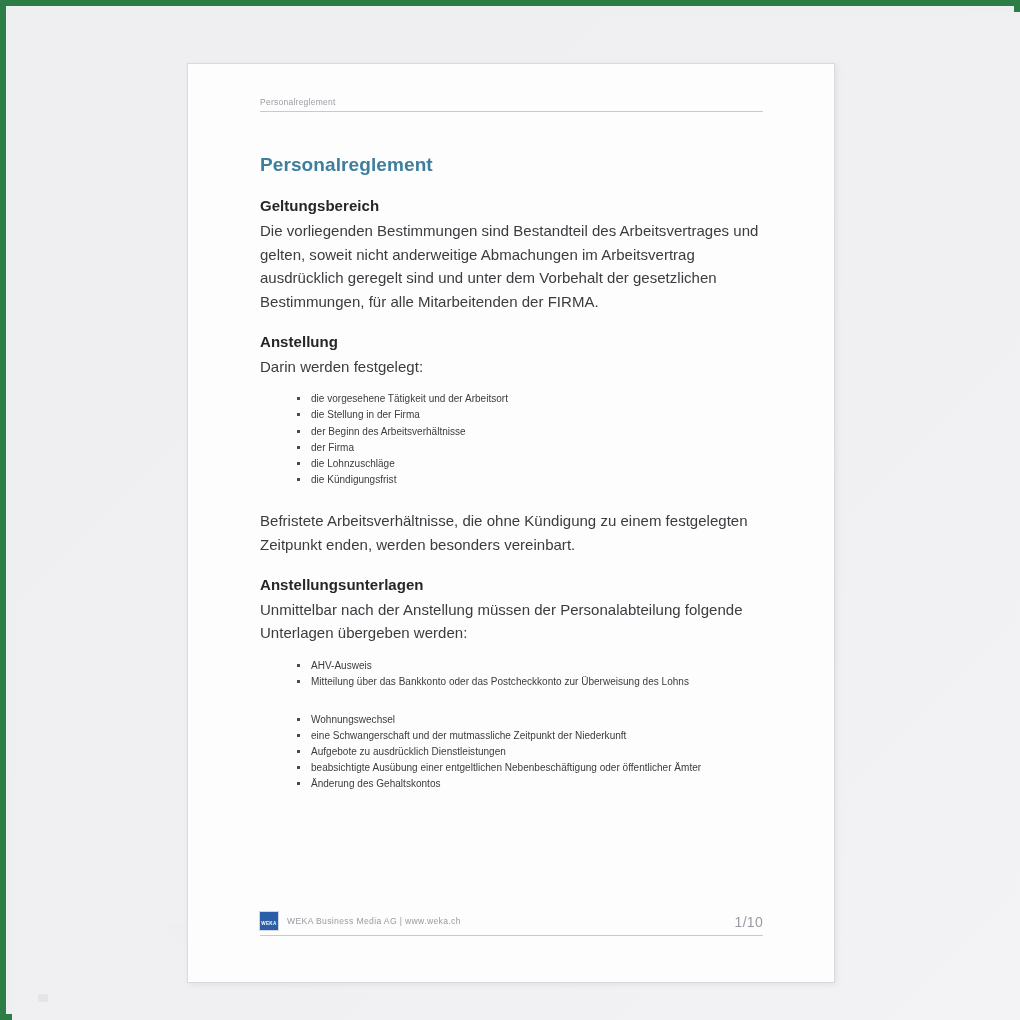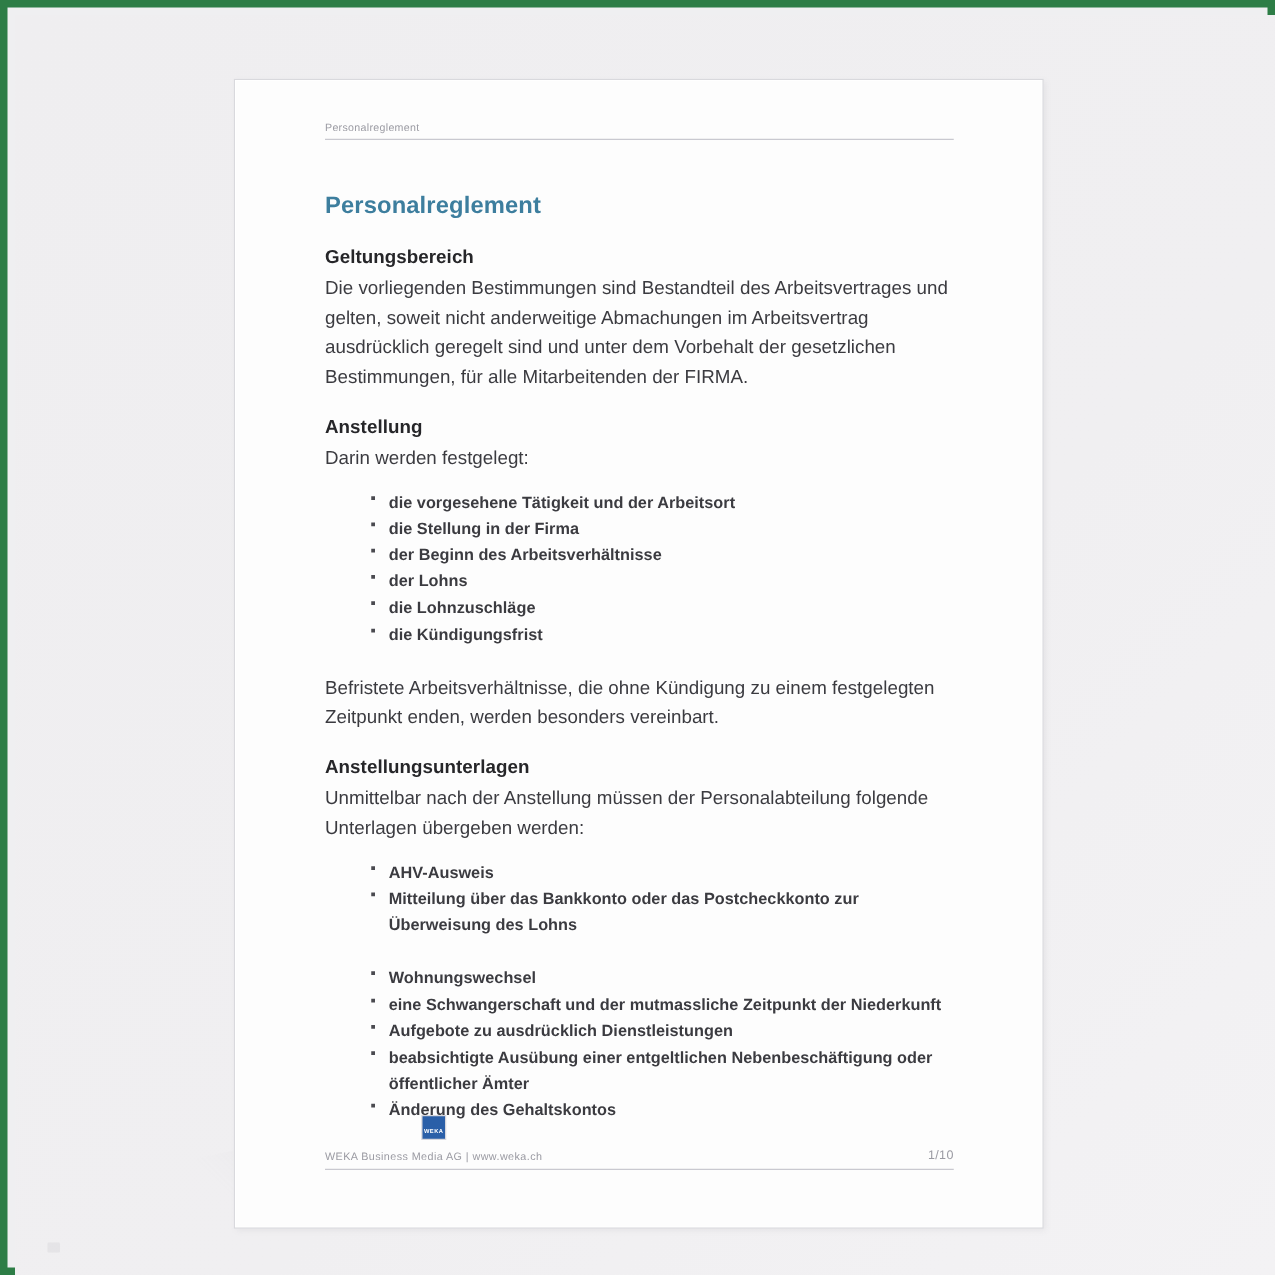--- a/index.html
+++ b/index.html
@@ -128,26 +128,25 @@
   .gap-after-para { margin-bottom: 19px; }
   .gap-small { margin-bottom: 14px; }
 
   .bullet-list {
     list-style: none;
     margin: 13px 0 0 0;
     padding: 0 0 0 37px;
   }
   .bullet-list li {
     position: relative;
-    font-size: 13px;
+    font-size: 10px;
     color: #3b3b40;
     line-height: 1.62;
     padding-left: 14px;
     letter-spacing: 0.02px;
-    font-weight: bold;
   }
   .bullet-list li .bullet-mark {
     position: absolute;
     left: 0;
     top: 6px;
     width: 3px;
     height: 3px;
     background: #4a4a50;
   }
 
@@ -163,21 +162,20 @@
   #page-footer .footer-row {
     display: flex;
     align-items: flex-end;
     justify-content: space-between;
     padding-bottom: 5px;
   }
   #page-footer .footer-left {
     display: flex;
     align-items: center;
     gap: 9px;
-    flex-direction: column;
   }
   .weka-logo {
     width: 18px;
     height: 18px;
     background: #2a5fa8;
     display: flex;
     align-items: flex-end;
     justify-content: center;
     box-shadow: 0 0 0 1px #d6d6dc;
   }
@@ -189,21 +187,21 @@
     padding-bottom: 3px;
     line-height: 1;
   }
   .footer-text {
     font-size: 8.6px;
     color: #9a9aa2;
     letter-spacing: 0.35px;
     white-space: nowrap;
   }
   .footer-page-num {
-    font-size: 10px;
+    font-size: 14px;
     color: #9a9aa2;
     letter-spacing: 0.3px;
   }
   #page-footer .footer-rule {
     height: 1px;
     background: #c9c9d0;
     width: 100%;
   }
 </style>
 </head>
@@ -232,21 +230,21 @@
         </div>
 
         <div>
           <h2 class="section-heading">Anstellung</h2>
           <p class="body-para">Darin werden festgelegt:</p>
 
           <ul class="bullet-list list-gap-after">
             <li><span class="bullet-mark"></span><span>die vorgesehene Tätigkeit und der Arbeitsort</span></li>
             <li><span class="bullet-mark"></span><span>die Stellung in der Firma</span></li>
             <li><span class="bullet-mark"></span><span>der Beginn des Arbeitsverhältnisse</span></li>
-            <li><span class="bullet-mark"></span><span>der Lohns</span></li>
+            <li><span class="bullet-mark"></span><span>der Firma</span></li>
             <li><span class="bullet-mark"></span><span>die Lohnzuschläge</span></li>
             <li><span class="bullet-mark"></span><span>die Kündigungsfrist</span></li>
           </ul>
 
           <p class="body-para gap-after-para">Befristete Arbeitsverhältnisse, die ohne Kündigung zu einem festgelegten Zeitpunkt enden, werden besonders vereinbart.</p>
         </div>
 
         <div>
           <h2 class="section-heading">Anstellungsunterlagen</h2>
           <p class="body-para">Unmittelbar nach der Anstellung müssen der Personalabteilung folgende Unterlagen übergeben werden:</p>

